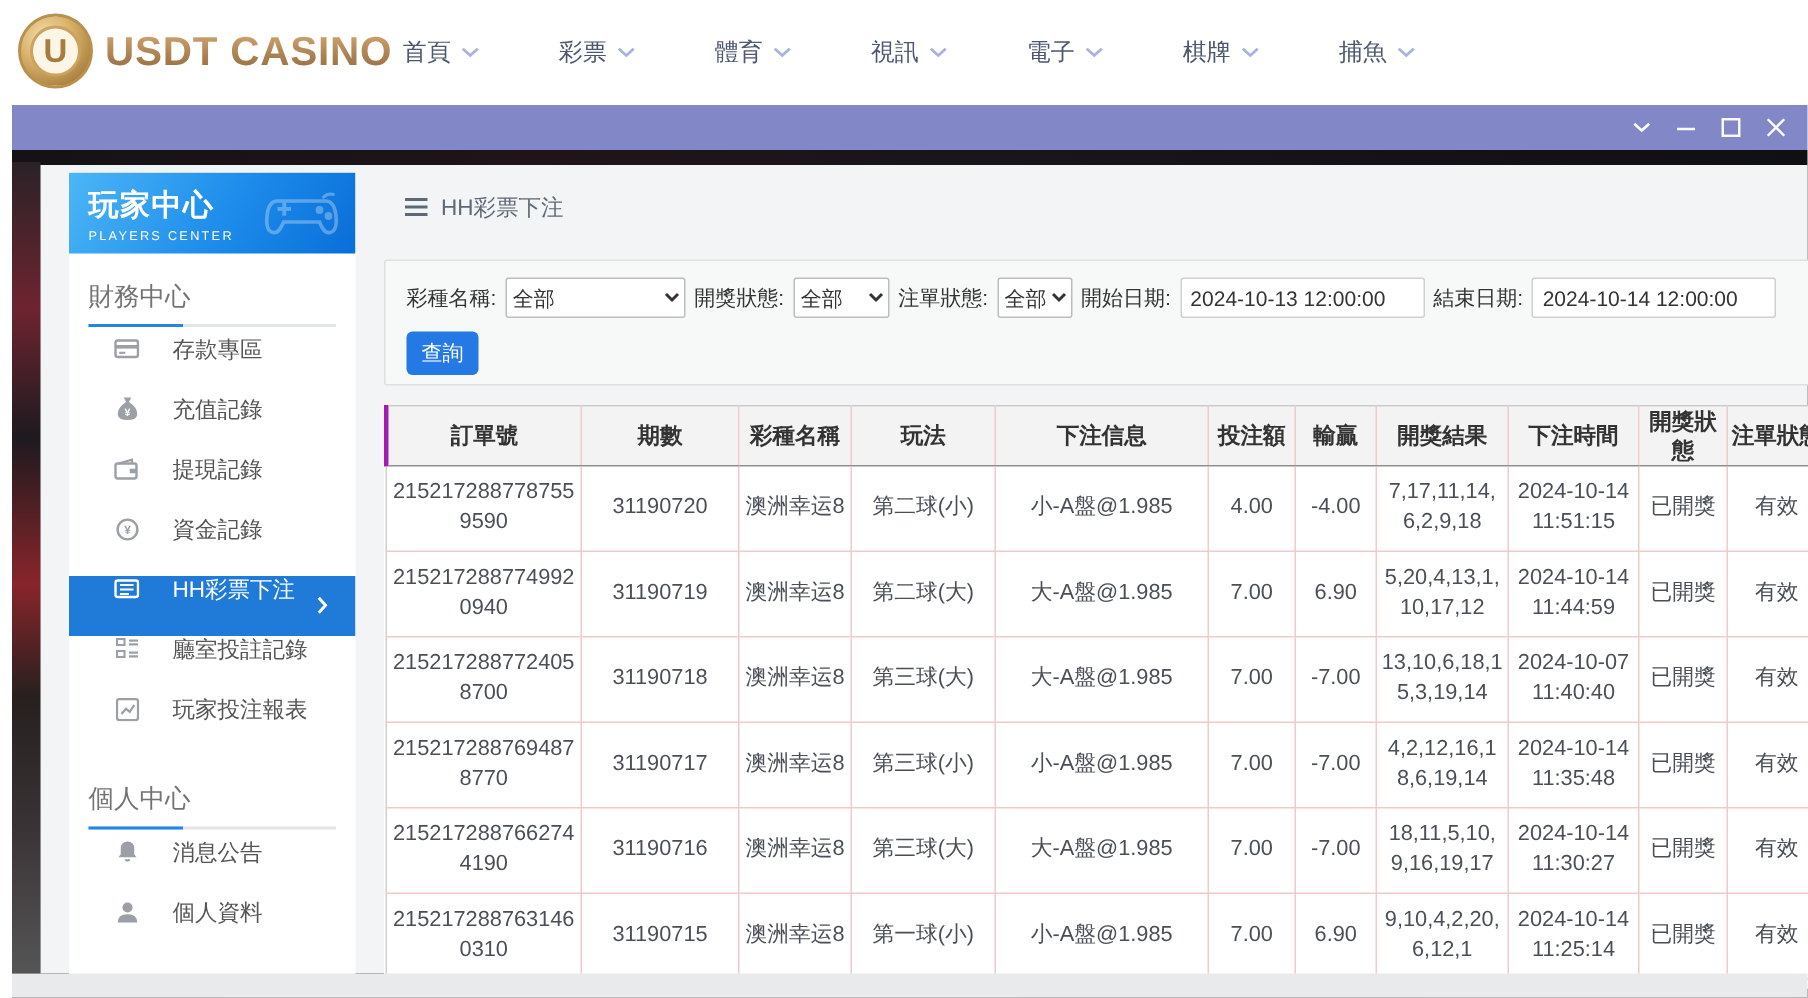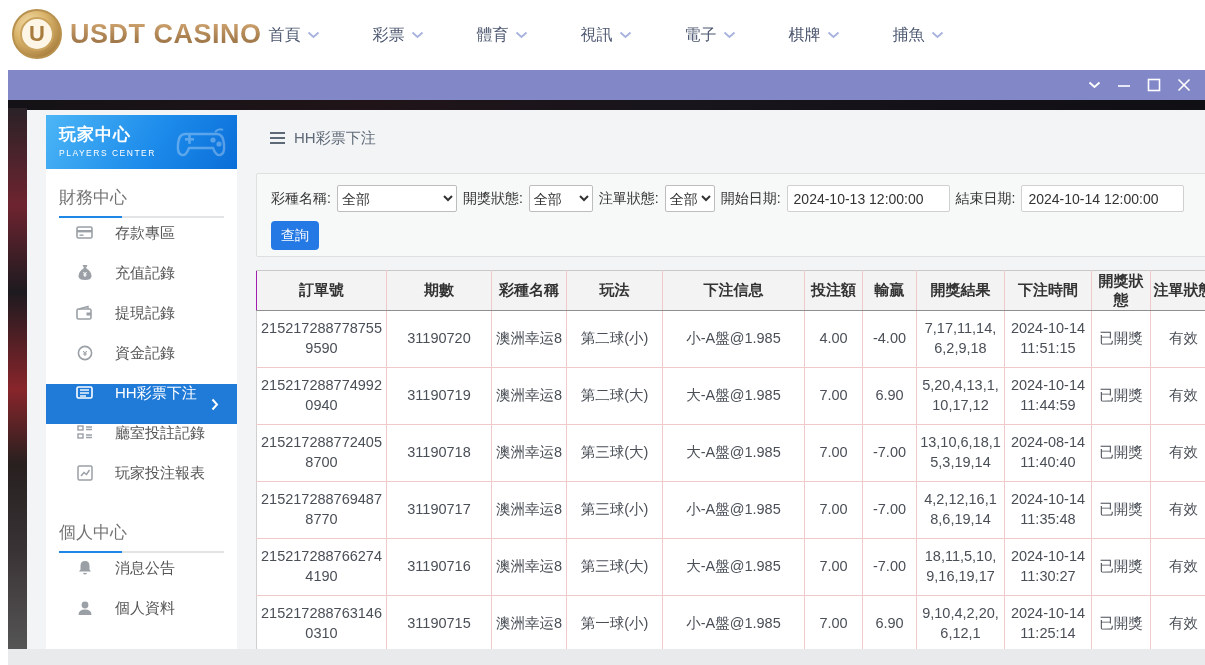--- a/index.html
+++ b/index.html
@@ -35,21 +35,21 @@
     background:linear-gradient(90deg,#141216 0%,#201418 30%,#18151c 55%,#100f14 100%); }
   .bg-photo-strip { position:absolute; left:0; top:8px; width:19px; height:541px;
     background:linear-gradient(180deg,#2a2227 0%,#6e2430 18%,#1d1a1f 34%,#88252b 52%,#27201f 66%,#3a3336 82%,#555 100%); }
   .main-surface { position:absolute; left:19px; top:10px; right:0; bottom:16px; background:#f3f4f5; }
   .footer-strip { position:absolute; left:0; bottom:0; width:100%; height:16px; background:#e9eaeb; }
 
   
   .sidebar { position:absolute; left:19px; top:5px; width:191px; height:544px; background:#fff; overflow:hidden; }
   .side-header { position:relative; height:54px;
     background:linear-gradient(120deg,#4cb6f6 0%,#1d8ceb 55%,#0a6ed8 100%); color:#fff; padding:8px 0 0 13px; }
-  .side-title { font-size:17px; font-weight:bold; letter-spacing:1px; }
+  .side-title { font-size:20px; font-weight:bold; letter-spacing:1px; }
   .side-subtitle { font-size:8.5px; letter-spacing:1.5px; margin-top:2px; }
   .side-gamepad { position:absolute; right:10px; top:7px; opacity:.3; }
   .side-section-title { font-size:17px; color:#737373; padding:17px 13px 7px 13px; }
   .side-underline { height:2px; margin:0 13px 6px 13px; background:#e3e4e6; position:relative; }
   .side-underline::before { content:""; position:absolute; left:0; top:0; height:2px; width:38%; background:#1e86e5; }
   .side-item { height:40px; display:flex; padding-left:30px; gap:22px;
     cursor:pointer; color:#555; font-size:15px; position:relative; }
   .side-item .s-icon { width:17px; height:17px; display:flex; align-items:center; justify-content:center; }
   .side-item.active { background:#1f7ad8; color:#fff; }
   .side-item.active .right-chev { position:absolute; right:18px; top:13px; }
@@ -77,21 +77,21 @@
     font-size:14px; border:none; border-radius:4px; cursor:pointer;
     font-family:"Liberation Sans", sans-serif; }
 
   .table-wrap { position:absolute; left:0; top:160px; width:960px; height:389px; overflow:hidden;
     background:#fff; }
   table { border-collapse:collapse; table-layout:fixed; width:960px; }
   th, td { border-left:1px solid #f0caca; border-right:1px solid #f0caca;
     text-align:center; vertical-align:middle; overflow:hidden; }
   th { height:40px; background:#f3f3f3; font-size:15px; font-weight:bold; color:#333;
     border-top:1px solid #c8c8c8; border-bottom:1px solid #8f8f8f; }
-  th:first-child { border-left:1px solid #a21caf; }
+  th:first-child { border-left:3px solid #a21caf; }
   th:last-child { border-right:1px solid #e8baba; }
   td { height:57px; font-size:14.5px; color:#4a4f57; border-bottom:1px solid #f0caca;
     word-break:break-all; line-height:1.35; padding:2px 3px; background:#fff; }
   td:first-child { border-left:1px solid #d0d0d0; }
   tr.partial td { height:10px; }
 </style>
 </head>
 <body>
 
 <div class="topnav">
@@ -404,21 +404,21 @@
                 </tr>
                 <tr>
                   <td>2152172887724058700</td>
                   <td>31190718</td>
                   <td>澳洲幸运8</td>
                   <td>第三球(大)</td>
                   <td>大-A盤@1.985</td>
                   <td>7.00</td>
                   <td>-7.00</td>
                   <td>13,10,6,18,15,3,19,14</td>
-                  <td>2024-08-14 11:40:40</td>
+                  <td>2024-10-07 11:40:40</td>
                   <td>已開獎</td>
                   <td>有效</td>
                 </tr>
                 <tr>
                   <td>2152172887694878770</td>
                   <td>31190717</td>
                   <td>澳洲幸运8</td>
                   <td>第三球(小)</td>
                   <td>小-A盤@1.985</td>
                   <td>7.00</td>

